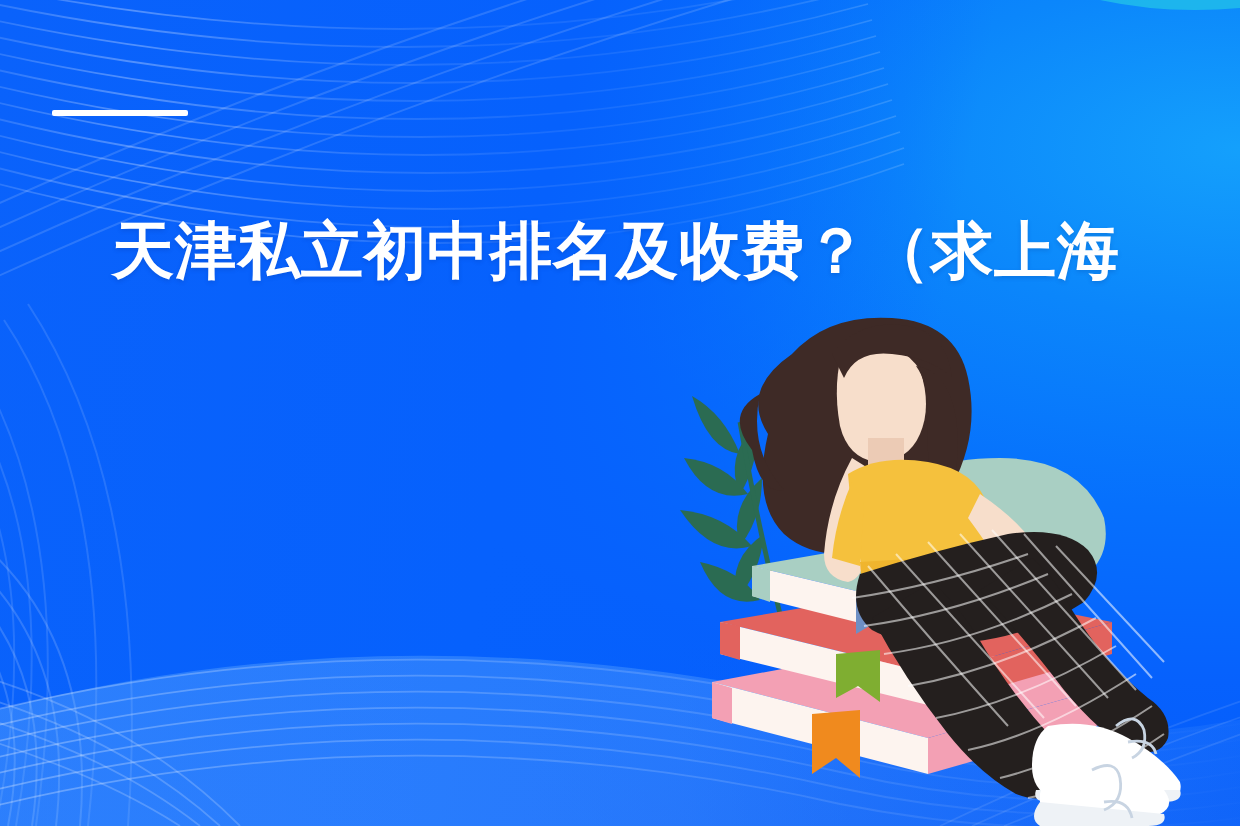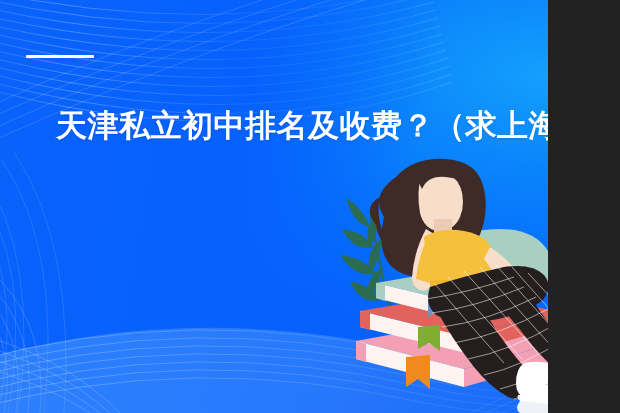--- a/index.html
+++ b/index.html
@@ -2,21 +2,21 @@
 <html><head>
 <meta charset="utf-8">
 <style>
   html, body {
     margin: 0;
     padding: 0;
     background: #222;
   }
   #banner {
     position: relative;
-    width: 548px;
+    width: 620px;
     height: 413px;
     overflow: hidden;
     font-family: "Liberation Sans", "DejaVu Sans", sans-serif;
     background: #0661fd;
   }
 
   
   .bg-base {
     position: absolute;
     inset: 0;

